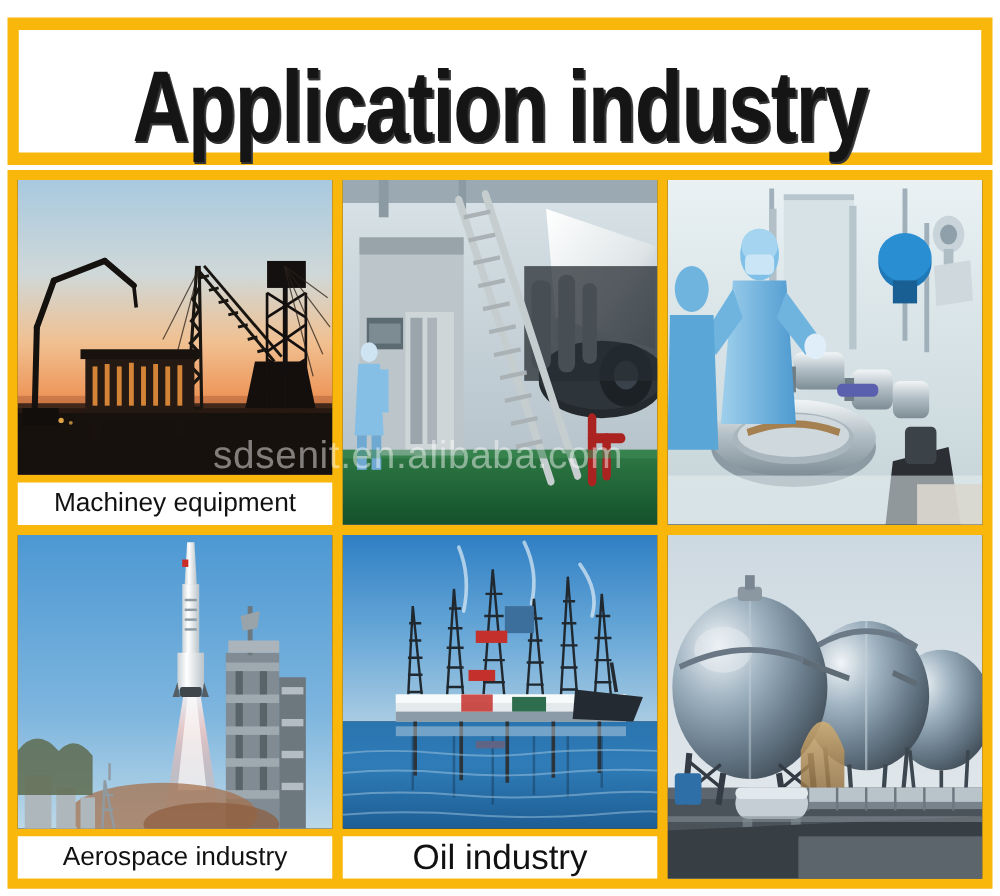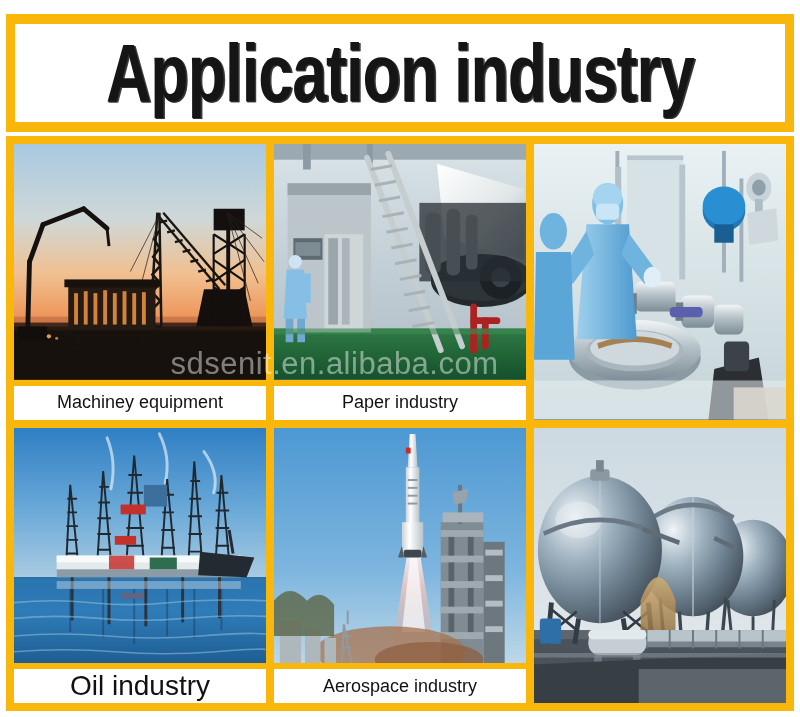--- a/index.html
+++ b/index.html
@@ -29,21 +29,21 @@
     top: 14px;
     width: 788px;
     height: 118px;
     background: #ffffff;
     border-top: 10px solid #f9b70c;
     border-bottom: 10px solid #f9b70c;
     border-left: 9px solid #f9b70c;
     border-right: 9px solid #f9b70c;
     box-sizing: border-box;
     display: flex;
-    align-items: center;
+    align-items: flex-end;
     justify-content: center;
   }
   .title-text {
     font-family: "Liberation Sans Narrow", "Liberation Sans", sans-serif;
     font-weight: 900;
     font-size: 72px;
     line-height: 1;
     letter-spacing: -1px;
     color: #151515;
     transform: scaleX(0.87) scaleY(1.12);
@@ -93,21 +93,21 @@
     height: 34px;
     margin-top: 6px;
     background: #ffffff;
     display: flex;
     align-items: center;
     justify-content: center;
     overflow: hidden;
   }
   .caption-text {
     font-family: "Liberation Sans", sans-serif;
-    font-size: 18px;
+    font-size: 21px;
     font-weight: 400;
     color: #111111;
     white-space: nowrap;
     letter-spacing: 0px;
   }
   .caption.big .caption-text {
     font-size: 28px;
   }
 
   
@@ -290,23 +290,20 @@
             <circle cx="22" cy="120" r="7" fill="#cfe4f3"></circle>
             <path d="M13 128 L31 128 L34 178 L10 178 Z" fill="#86bfe6"></path>
             <rect x="12" y="178" width="8" height="24" fill="#6fa9d2"></rect>
             <rect x="24" y="178" width="8" height="24" fill="#6fa9d2"></rect>
             <rect x="30" y="132" width="8" height="30" fill="#86bfe6"></rect>
           </g>
 
           <rect x="0" y="188" width="260" height="6" fill="#3e8a55" opacity="0.6"></rect>
         </svg>
       </div>
-      <div class="caption">
-        <span class="caption-text">Paper industry</span>
-      </div>
     </div>
 
     <div class="cell">
       <div class="photo">
         <svg viewBox="0 0 260 240" preserveAspectRatio="none">
           <defs>
             <linearGradient id="froom" x1="0" y1="0" x2="0" y2="1">
               <stop offset="0%" stop-color="#e9f1f3"></stop>
               <stop offset="100%" stop-color="#c4d3d8"></stop>
             </linearGradient>
@@ -375,112 +372,20 @@
           <g>
             <ellipse cx="20" cy="76" rx="14" ry="16" fill="#6fb3df"></ellipse>
             <path d="M2 94 L38 94 L42 188 L0 188 Z" fill="#5aa6d6"></path>
           </g>
 
           <path d="M186 196 L232 186 L242 240 L180 240 Z" fill="#2b2f33"></path>
           <rect x="196" y="172" width="26" height="26" rx="4" fill="#3b4248"></rect>
           <rect x="206" y="212" width="54" height="28" fill="#cdbba4" opacity="0.9"></rect>
           <rect x="0" y="206" width="260" height="34" fill="#e6eef1" opacity="0.55"></rect>
         </svg>
-      </div>
-    </div>
-
-    <div class="cell">
-      <div class="photo">
-        <svg viewBox="0 0 260 240" preserveAspectRatio="none">
-          <defs>
-            <linearGradient id="osky" x1="0" y1="0" x2="0" y2="1">
-              <stop offset="0%" stop-color="#2f7fc4"></stop>
-              <stop offset="55%" stop-color="#6aa9d8"></stop>
-              <stop offset="100%" stop-color="#a9cbe2"></stop>
-            </linearGradient>
-            <linearGradient id="osea" x1="0" y1="0" x2="0" y2="1">
-              <stop offset="0%" stop-color="#2a74af"></stop>
-              <stop offset="40%" stop-color="#2f7cb8"></stop>
-              <stop offset="100%" stop-color="#1d5d93"></stop>
-            </linearGradient>
-          </defs>
-          <rect x="0" y="0" width="260" height="152" fill="url(#osky)"></rect>
-          <rect x="0" y="152" width="260" height="88" fill="url(#osea)"></rect>
-
-          <g stroke="#eaf3f9" stroke-width="3" fill="none" opacity="0.65" stroke-linecap="round">
-            <path d="M96 10 Q106 34 100 62"></path>
-            <path d="M150 6 Q162 30 156 56"></path>
-            <path d="M196 24 Q212 46 206 66"></path>
-          </g>
-
-          <g stroke="#202830" stroke-width="2" fill="none">
-            <g>
-              <path d="M58 58 L54 136 M58 58 L66 136"></path>
-              <path d="M55 72 L65 72 M55 86 L65 86 M54 100 L66 100 M54 114 L66 114 M54 128 L66 128"></path>
-            </g>
-            <g>
-              <path d="M92 44 L86 136 M92 44 L100 136"></path>
-              <path d="M88 60 L98 60 M87 76 L99 76 M86 92 L100 92 M86 108 L100 108 M86 124 L100 124"></path>
-            </g>
-            <g>
-              <path d="M124 28 L116 136 M124 28 L134 136"></path>
-              <path d="M118 48 L132 48 M117 66 L133 66 M116 84 L134 84 M116 102 L134 102 M116 120 L134 120"></path>
-            </g>
-            <g>
-              <path d="M158 52 L152 136 M158 52 L166 136"></path>
-              <path d="M153 68 L165 68 M153 86 L165 86 M152 104 L166 104 M152 122 L166 122"></path>
-            </g>
-            <g>
-              <path d="M186 34 L180 136 M186 34 L194 136"></path>
-              <path d="M182 54 L192 54 M181 72 L193 72 M180 90 L194 90 M180 108 L194 108 M180 126 L194 126"></path>
-            </g>
-            <g>
-              <path d="M214 48 L208 136 M214 48 L222 136"></path>
-              <path d="M209 66 L221 66 M208 84 L222 84 M208 102 L222 102 M208 120 L222 120"></path>
-            </g>
-          </g>
-
-          <rect x="134" y="58" width="24" height="22" fill="#3d6f9c"></rect>
-
-          <rect x="110" y="78" width="26" height="10" fill="#c4302b"></rect>
-          <rect x="104" y="110" width="22" height="9" fill="#c4302b"></rect>
-
-          <rect x="44" y="130" width="190" height="22" fill="#e4e9ec"></rect>
-          <rect x="44" y="130" width="190" height="7" fill="#f7fafa"></rect>
-          <rect x="44" y="144" width="190" height="8" fill="#8b9ba7"></rect>
-          <g fill="#2f6d4f">
-            <rect x="140" y="132" width="28" height="12"></rect>
-          </g>
-          <rect x="98" y="130" width="26" height="14" fill="#c4302b" opacity="0.85"></rect>
-
-          <path d="M192 126 L248 132 L240 152 L190 150 Z" fill="#232a31"></path>
-          <path d="M222 104 L226 128" stroke="#232a31" stroke-width="3"></path>
-
-          <g stroke="#2b333b" stroke-width="3">
-            <path d="M60 152 L60 196 M98 152 L98 200 M136 152 L136 202 M174 152 L174 198 M212 152 L212 194"></path>
-          </g>
-
-          <g opacity="0.42">
-            <rect x="44" y="156" width="190" height="8" fill="#d7e2e8"></rect>
-            <g stroke="#17334d" stroke-width="2">
-              <path d="M58 164 L58 208 M92 164 L92 214 M124 164 L124 220 M158 164 L158 212 M186 164 L186 214 M214 164 L214 206"></path>
-            </g>
-            <rect x="110" y="168" width="24" height="6" fill="#a94a43"></rect>
-          </g>
-
-          <g stroke="#9fc6e0" stroke-width="1.6" opacity="0.5" fill="none">
-            <path d="M0 178 Q40 174 80 178 T160 178 T260 176"></path>
-            <path d="M0 194 Q44 190 88 194 T176 194 T260 192"></path>
-            <path d="M0 212 Q48 208 96 212 T192 212 T260 210"></path>
-            <path d="M0 228 Q52 224 104 228 T208 228 T260 226"></path>
-          </g>
-        </svg>
-      </div>
-      <div class="caption big">
-        <span class="caption-text">Oil industry</span>
       </div>
     </div>
 
     <div class="cell">
       <div class="photo">
         <svg viewBox="0 0 260 240" preserveAspectRatio="none">
           <defs>
             <linearGradient id="asky" x1="0" y1="0" x2="0" y2="1">
               <stop offset="0%" stop-color="#4d98d3"></stop>
               <stop offset="60%" stop-color="#7db5de"></stop>
@@ -570,20 +475,112 @@
       </div>
       <div class="caption">
         <span class="caption-text">Aerospace industry</span>
       </div>
     </div>
 
     <div class="cell">
       <div class="photo">
         <svg viewBox="0 0 260 240" preserveAspectRatio="none">
           <defs>
+            <linearGradient id="osky" x1="0" y1="0" x2="0" y2="1">
+              <stop offset="0%" stop-color="#2f7fc4"></stop>
+              <stop offset="55%" stop-color="#6aa9d8"></stop>
+              <stop offset="100%" stop-color="#a9cbe2"></stop>
+            </linearGradient>
+            <linearGradient id="osea" x1="0" y1="0" x2="0" y2="1">
+              <stop offset="0%" stop-color="#2a74af"></stop>
+              <stop offset="40%" stop-color="#2f7cb8"></stop>
+              <stop offset="100%" stop-color="#1d5d93"></stop>
+            </linearGradient>
+          </defs>
+          <rect x="0" y="0" width="260" height="152" fill="url(#osky)"></rect>
+          <rect x="0" y="152" width="260" height="88" fill="url(#osea)"></rect>
+
+          <g stroke="#eaf3f9" stroke-width="3" fill="none" opacity="0.65" stroke-linecap="round">
+            <path d="M96 10 Q106 34 100 62"></path>
+            <path d="M150 6 Q162 30 156 56"></path>
+            <path d="M196 24 Q212 46 206 66"></path>
+          </g>
+
+          <g stroke="#202830" stroke-width="2" fill="none">
+            <g>
+              <path d="M58 58 L54 136 M58 58 L66 136"></path>
+              <path d="M55 72 L65 72 M55 86 L65 86 M54 100 L66 100 M54 114 L66 114 M54 128 L66 128"></path>
+            </g>
+            <g>
+              <path d="M92 44 L86 136 M92 44 L100 136"></path>
+              <path d="M88 60 L98 60 M87 76 L99 76 M86 92 L100 92 M86 108 L100 108 M86 124 L100 124"></path>
+            </g>
+            <g>
+              <path d="M124 28 L116 136 M124 28 L134 136"></path>
+              <path d="M118 48 L132 48 M117 66 L133 66 M116 84 L134 84 M116 102 L134 102 M116 120 L134 120"></path>
+            </g>
+            <g>
+              <path d="M158 52 L152 136 M158 52 L166 136"></path>
+              <path d="M153 68 L165 68 M153 86 L165 86 M152 104 L166 104 M152 122 L166 122"></path>
+            </g>
+            <g>
+              <path d="M186 34 L180 136 M186 34 L194 136"></path>
+              <path d="M182 54 L192 54 M181 72 L193 72 M180 90 L194 90 M180 108 L194 108 M180 126 L194 126"></path>
+            </g>
+            <g>
+              <path d="M214 48 L208 136 M214 48 L222 136"></path>
+              <path d="M209 66 L221 66 M208 84 L222 84 M208 102 L222 102 M208 120 L222 120"></path>
+            </g>
+          </g>
+
+          <rect x="134" y="58" width="24" height="22" fill="#3d6f9c"></rect>
+
+          <rect x="110" y="78" width="26" height="10" fill="#c4302b"></rect>
+          <rect x="104" y="110" width="22" height="9" fill="#c4302b"></rect>
+
+          <rect x="44" y="130" width="190" height="22" fill="#e4e9ec"></rect>
+          <rect x="44" y="130" width="190" height="7" fill="#f7fafa"></rect>
+          <rect x="44" y="144" width="190" height="8" fill="#8b9ba7"></rect>
+          <g fill="#2f6d4f">
+            <rect x="140" y="132" width="28" height="12"></rect>
+          </g>
+          <rect x="98" y="130" width="26" height="14" fill="#c4302b" opacity="0.85"></rect>
+
+          <path d="M192 126 L248 132 L240 152 L190 150 Z" fill="#232a31"></path>
+          <path d="M222 104 L226 128" stroke="#232a31" stroke-width="3"></path>
+
+          <g stroke="#2b333b" stroke-width="3">
+            <path d="M60 152 L60 196 M98 152 L98 200 M136 152 L136 202 M174 152 L174 198 M212 152 L212 194"></path>
+          </g>
+
+          <g opacity="0.42">
+            <rect x="44" y="156" width="190" height="8" fill="#d7e2e8"></rect>
+            <g stroke="#17334d" stroke-width="2">
+              <path d="M58 164 L58 208 M92 164 L92 214 M124 164 L124 220 M158 164 L158 212 M186 164 L186 214 M214 164 L214 206"></path>
+            </g>
+            <rect x="110" y="168" width="24" height="6" fill="#a94a43"></rect>
+          </g>
+
+          <g stroke="#9fc6e0" stroke-width="1.6" opacity="0.5" fill="none">
+            <path d="M0 178 Q40 174 80 178 T160 178 T260 176"></path>
+            <path d="M0 194 Q44 190 88 194 T176 194 T260 192"></path>
+            <path d="M0 212 Q48 208 96 212 T192 212 T260 210"></path>
+            <path d="M0 228 Q52 224 104 228 T208 228 T260 226"></path>
+          </g>
+        </svg>
+      </div>
+      <div class="caption big">
+        <span class="caption-text">Oil industry</span>
+      </div>
+    </div>
+
+    <div class="cell">
+      <div class="photo">
+        <svg viewBox="0 0 260 240" preserveAspectRatio="none">
+          <defs>
             <linearGradient id="csky" x1="0" y1="0" x2="0" y2="1">
               <stop offset="0%" stop-color="#cdd9e1"></stop>
               <stop offset="100%" stop-color="#e6ebee"></stop>
             </linearGradient>
             <radialGradient id="csph" cx="30%" cy="28%" r="78%">
               <stop offset="0%" stop-color="#f0f5f8"></stop>
               <stop offset="38%" stop-color="#9fb2c0"></stop>
               <stop offset="70%" stop-color="#6d808f"></stop>
               <stop offset="100%" stop-color="#46535e"></stop>
             </radialGradient>

